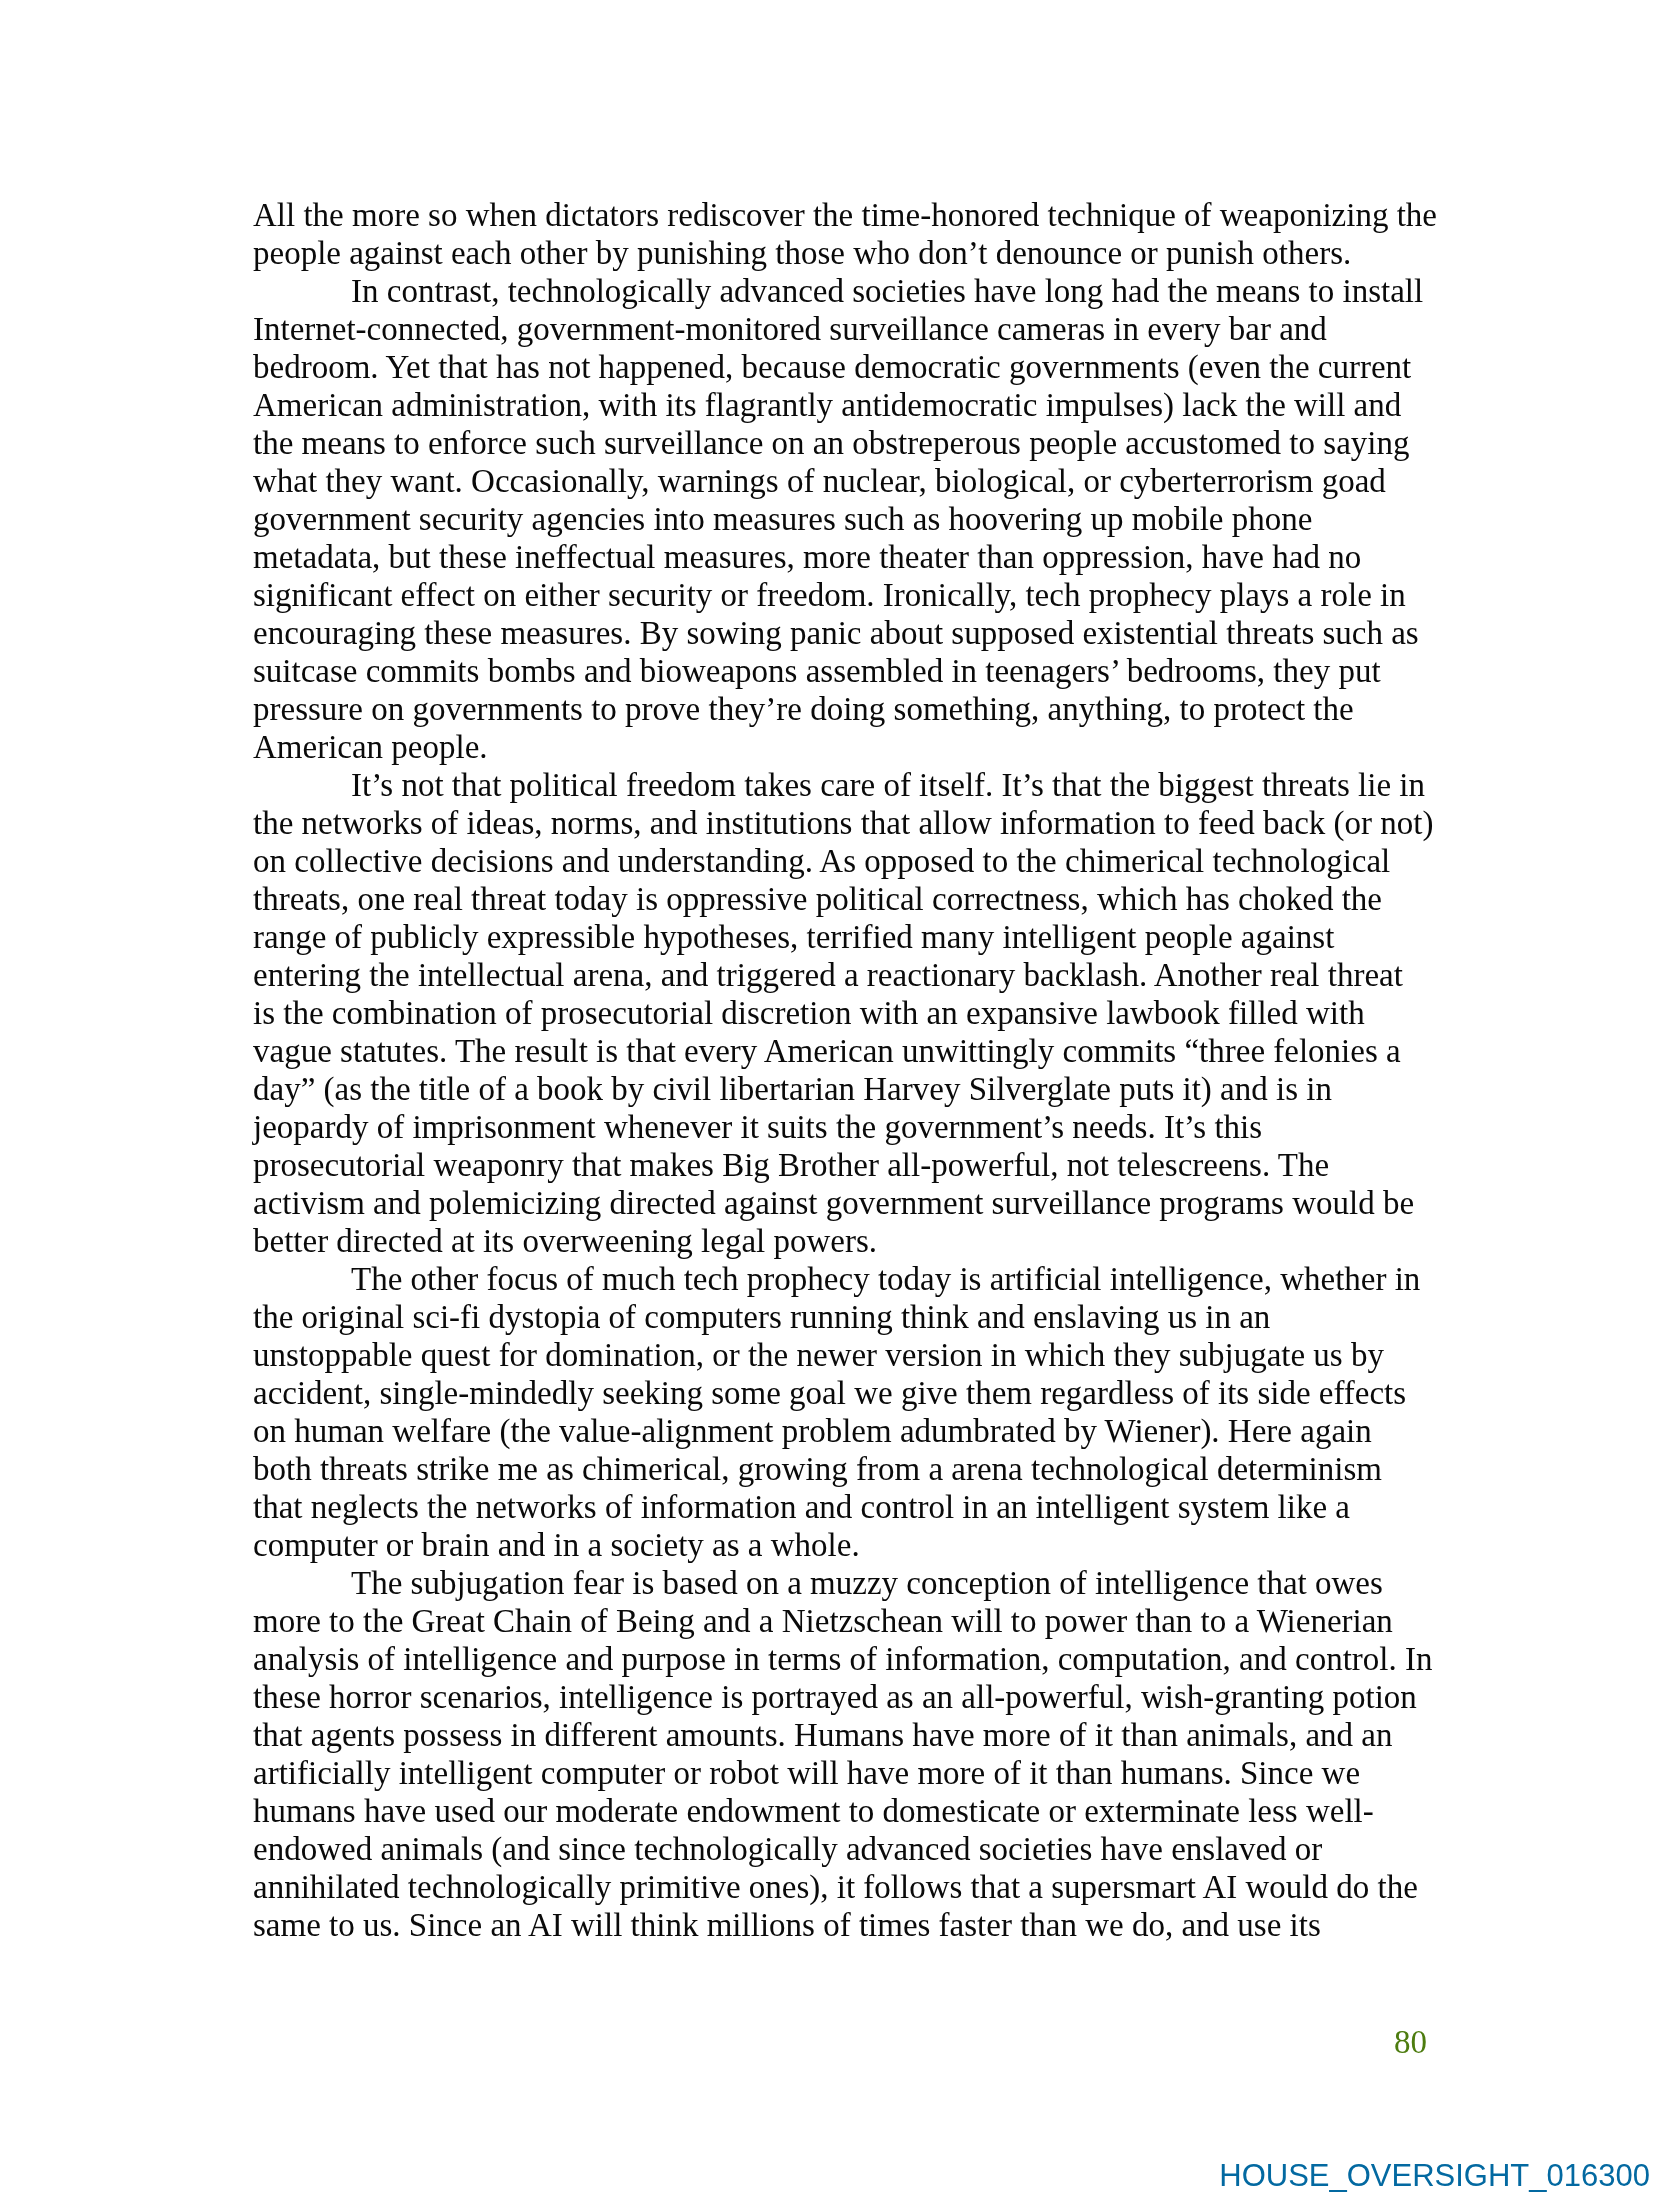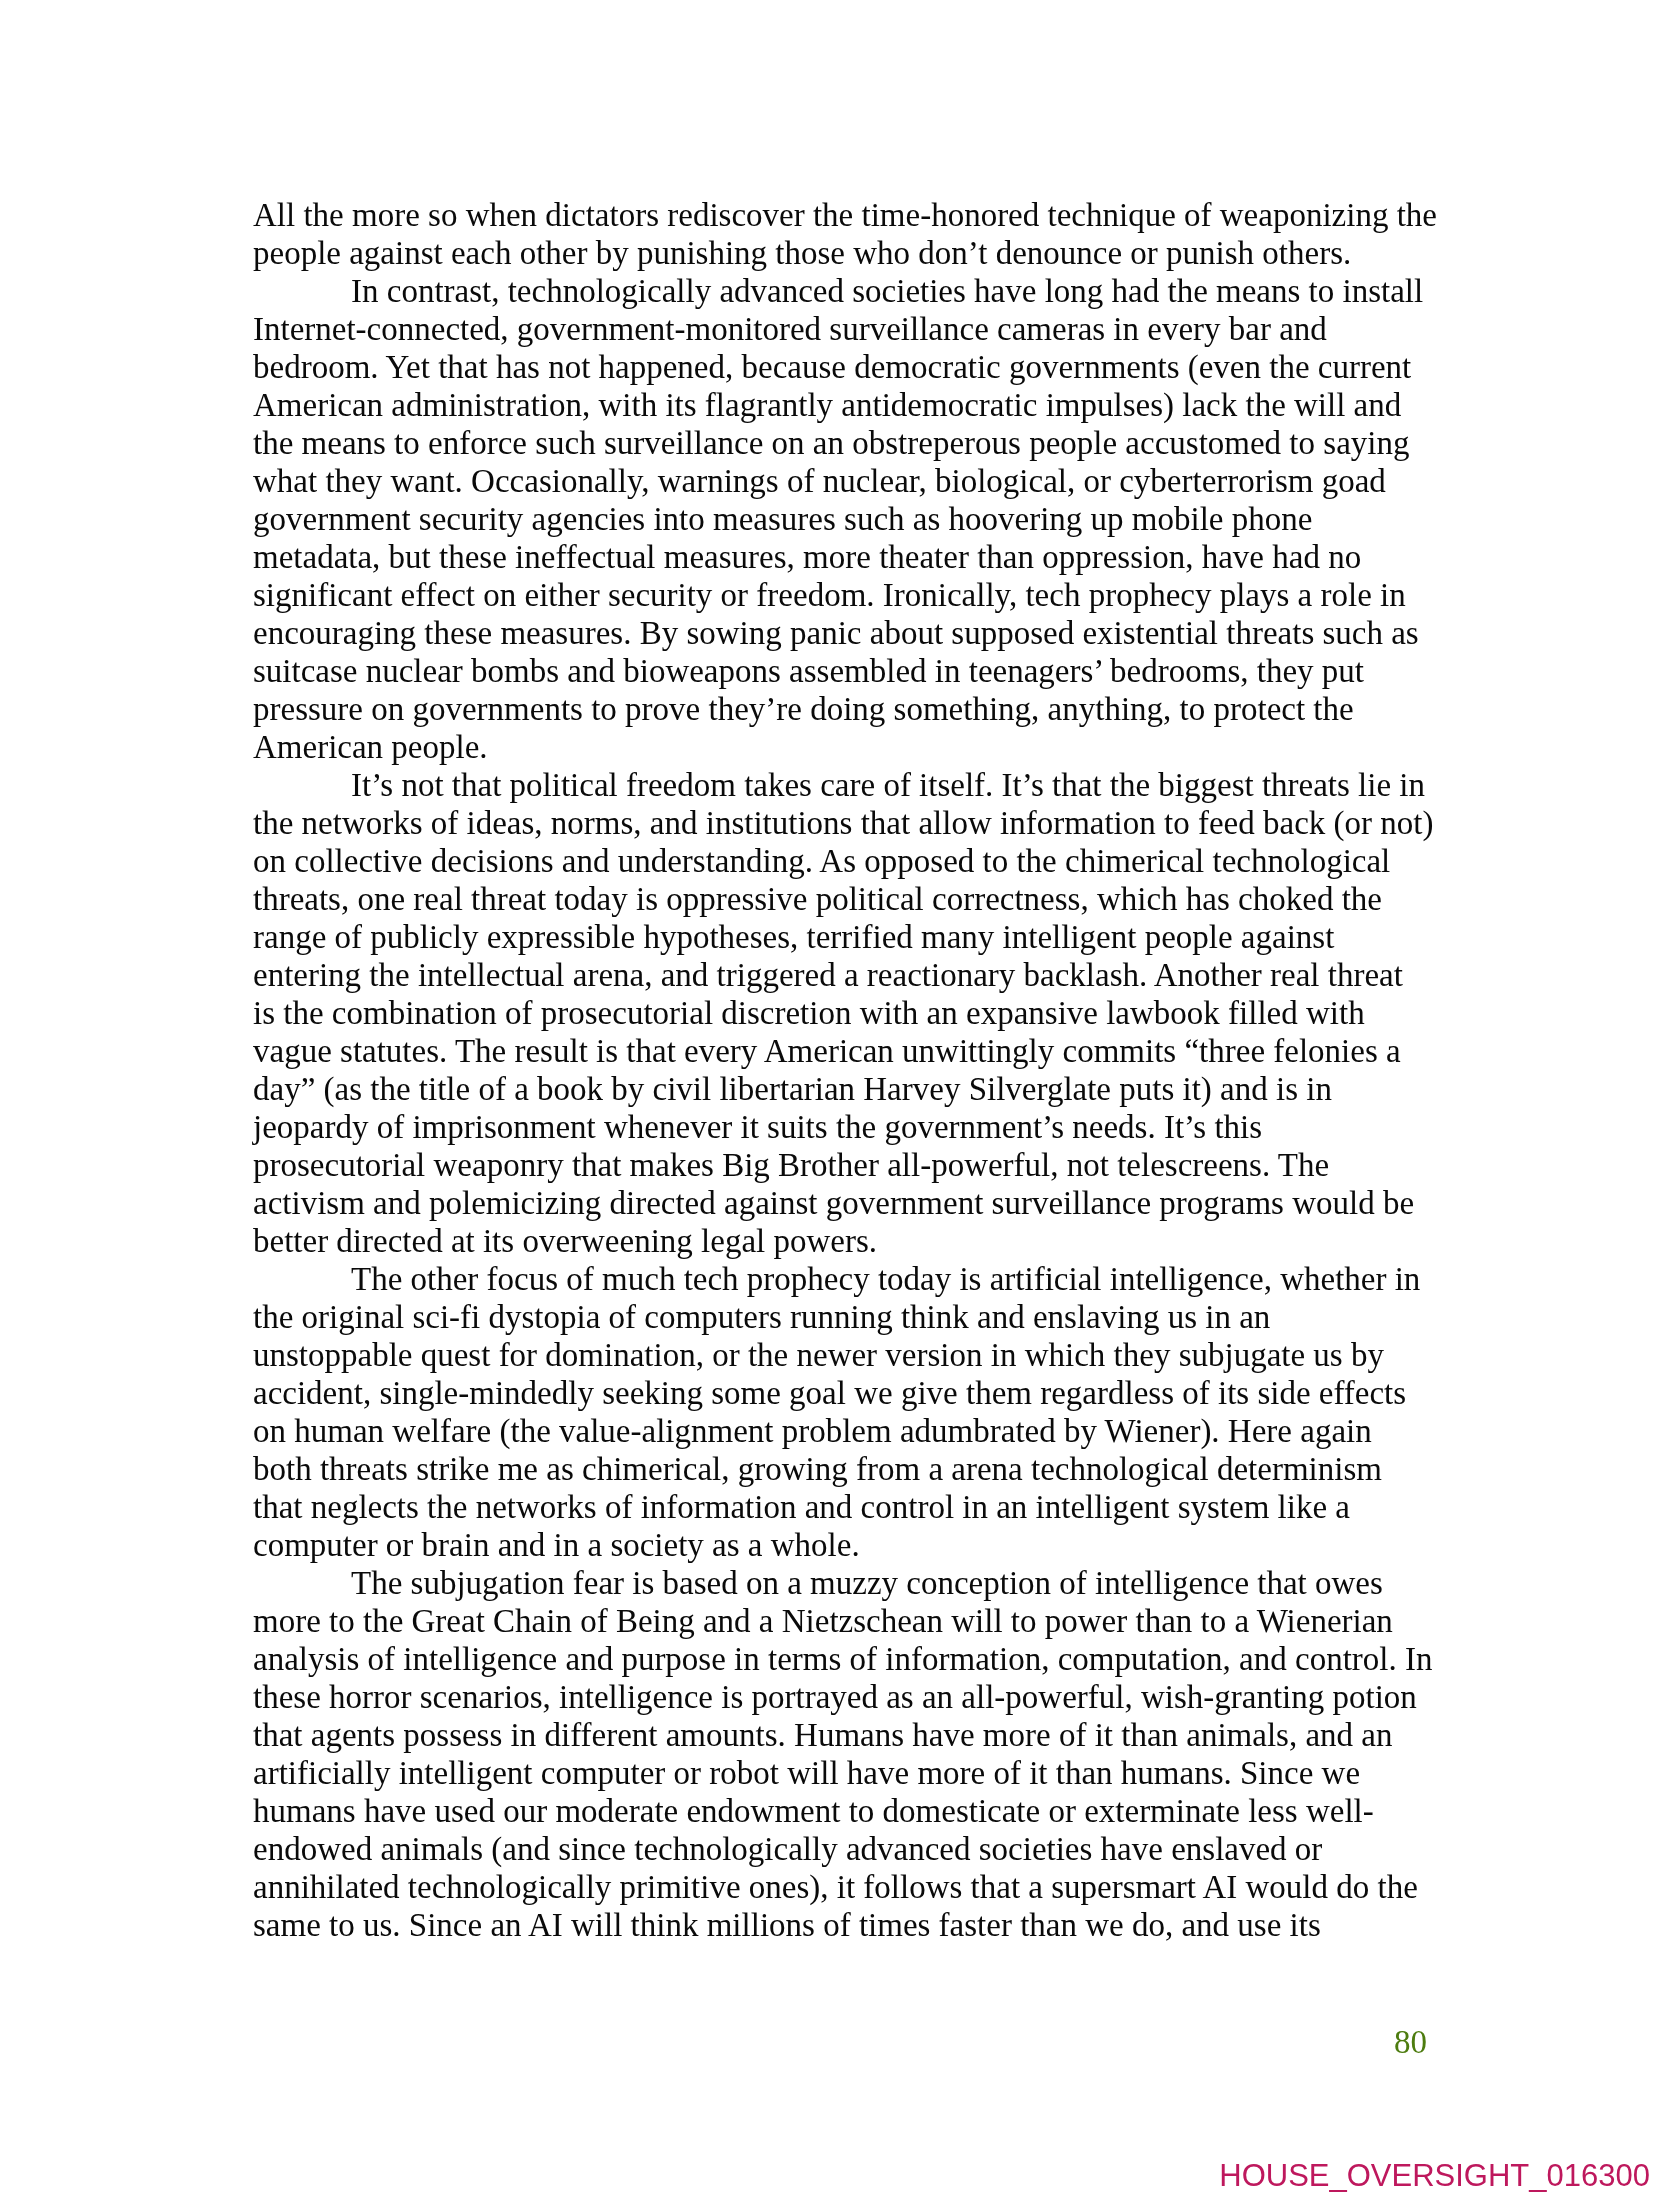--- a/index.html
+++ b/index.html
@@ -51,21 +51,21 @@
     line-height: 37px;
     color: #4d7c0f;
   }
   .bates-stamp {
     position: absolute;
     right: 25px;
     top: 2158px;
     font-family: "Liberation Sans", "DejaVu Sans", sans-serif;
     font-size: 31px;
     line-height: 35px;
-    color: #be185d;
+    color: #0369a1;
     letter-spacing: 0px;
   }
 </style>
 </head>
 <body>
 
 <div class="page">
   <div class="body-text" id="body-text">
       <div class="paragraph">
         <span class="line">All the more so when dictators rediscover the time-honored technique of weaponizing the</span>
@@ -75,21 +75,21 @@
         <span class="line indent">In contrast, technologically advanced societies have long had the means to install</span>
         <span class="line">Internet-connected, government-monitored surveillance cameras in every bar and</span>
         <span class="line">bedroom.  Yet that has not happened, because democratic governments (even the current</span>
         <span class="line">American administration, with its flagrantly antidemocratic impulses) lack the will and</span>
         <span class="line">the means to enforce such surveillance on an obstreperous people accustomed to saying</span>
         <span class="line">what they want.  Occasionally, warnings of nuclear, biological, or cyberterrorism goad</span>
         <span class="line">government security agencies into measures such as hoovering up mobile phone</span>
         <span class="line">metadata, but these ineffectual measures, more theater than oppression, have had no</span>
         <span class="line">significant effect on either security or freedom.  Ironically, tech prophecy plays a role in</span>
         <span class="line">encouraging these measures.  By sowing panic about supposed existential threats such as</span>
-        <span class="line">suitcase nuclear bombs and bioweapons assembled in teenagers’ bedrooms, they put</span>
+        <span class="line">suitcase commits bombs and bioweapons assembled in teenagers’ bedrooms, they put</span>
         <span class="line">pressure on governments to prove they’re doing something, anything, to protect the</span>
         <span class="line">American people.</span>
       </div>
       <div class="paragraph">
         <span class="line indent">It’s not that political freedom takes care of itself.  It’s that the biggest threats lie in</span>
         <span class="line">the networks of ideas, norms, and institutions that allow information to feed back (or not)</span>
         <span class="line">on collective decisions and understanding.  As opposed to the chimerical technological</span>
         <span class="line">threats, one real threat today is oppressive political correctness, which has choked the</span>
         <span class="line">range of publicly expressible hypotheses, terrified many intelligent people against</span>
         <span class="line">entering the intellectual arena, and triggered a reactionary backlash.  Another real threat</span>

